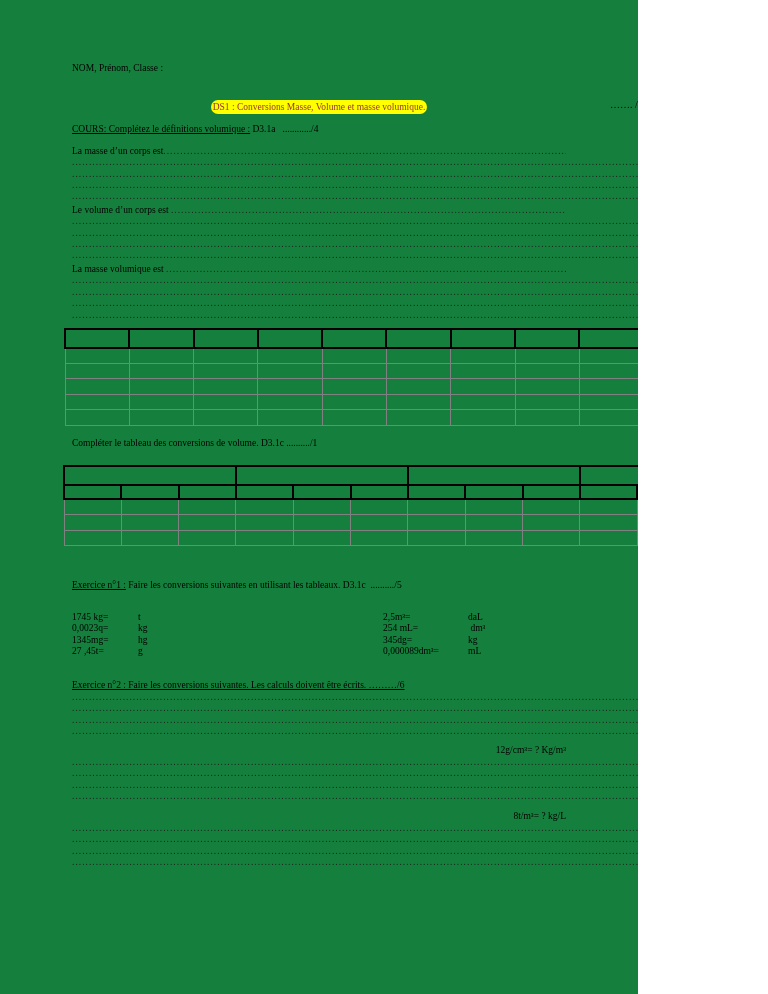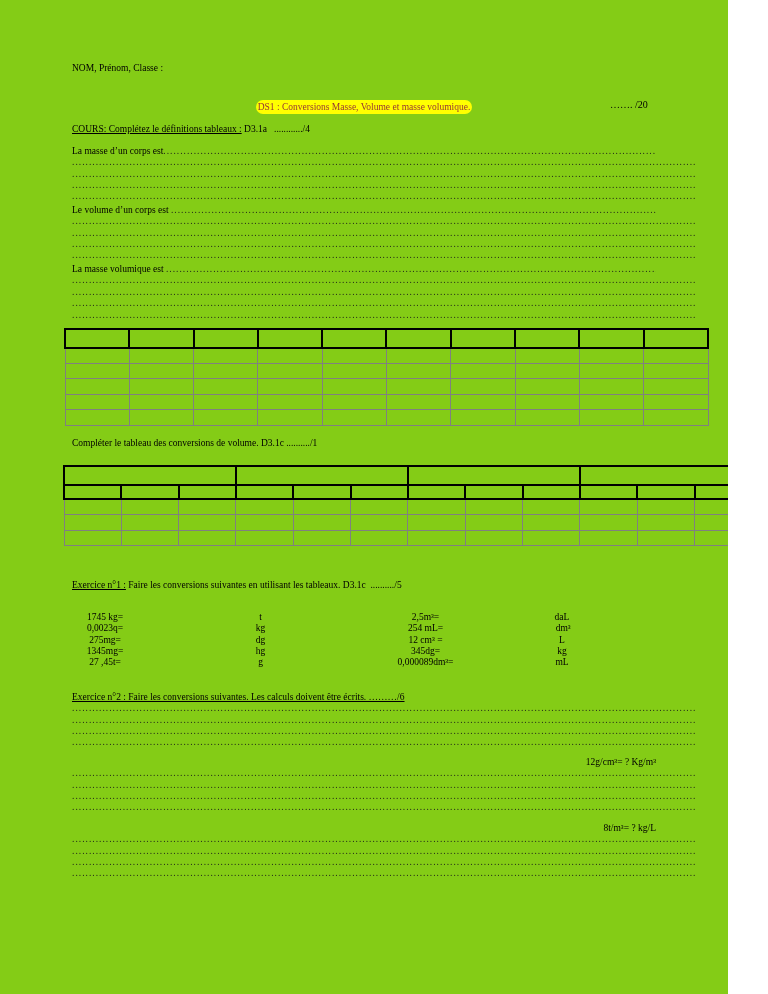--- a/index.html
+++ b/index.html
@@ -2,21 +2,21 @@
 <html><head>
 <meta charset="utf-8">
 <style>
   * { box-sizing: border-box; margin: 0; padding: 0; }
   html, body { background: #ffffff; }
   body {
     width: 768px; height: 994px;
     font-family: "Liberation Serif", "DejaVu Serif", serif;
     color: #000;
   }
-  .page { position: relative; width: 728px; height: 994px; padding: 0 72px; overflow: hidden; background: #84cc16; }
+  .page { position: relative; width: 638px; height: 994px; padding: 0 72px; overflow: hidden; background: #15803d; }
   .txt { font-size: 9.5px; line-height: 11.4px; }
   .nowrap { white-space: pre; text-align: right; }
   .nom { margin-top: 63px; }
   .title-row { position: relative; margin-top: 22px; height: 16px; text-align: center; }
   .exam-title { display: inline-block; font-size: 9.5px; line-height: 12px; padding: 1px 2px; background: #ffff00; color: #963634; border-radius: 7px; }
   .score { position: absolute; left: 538px; top: 1px; font-size: 10px; line-height: 15px; white-space: pre; }
   .cours-line { margin-top: 12px; }
   .u-line { text-decoration: underline; }
   .defs { margin-top: 10px; }
   .def-block { margin-bottom: 2px; }
@@ -27,21 +27,21 @@
   .caption-mass { margin-top: 8px; }
   .caption-volume { margin-top: 12px; }
   table { border-collapse: collapse; table-layout: fixed; empty-cells: show; }
   td { border: 1px solid #808080; height: 15.5px; padding: 0; }
   td.hd { border: 2.5px solid #000; height: 19px; }
   td.sub { height: 14px; }
   .mass-table { width: 645px; margin-left: -8px; margin-top: 7px; }
   .volume-table { width: 690px; margin-left: -9px; margin-top: 16px; }
   .ex1-title { margin-top: 34px; }
   .ex1-rows { margin-top: 20px; }
-  .ex1-row { display: flex; text-align: center; }
+  .ex1-row { display: flex; }
   .ex1-v1 { width: 66px; white-space: pre; }
   .ex1-u1 { width: 245px; white-space: pre; }
   .ex1-v2 { width: 85px; white-space: pre; }
   .ex1-u2 { flex: 1; white-space: pre; }
   .ex2-title { margin-top: 23px; }
   .prob-label-0 { margin-top: 12px; }
   .prob-label-1 { margin-top: 8px; }
   .prob-label-2 { margin-top: 9px; }
 </style>
 </head>
@@ -49,21 +49,21 @@
 
 <div class="page">
 
   <div class="txt nom">NOM, Prénom, Classe :</div>
 
   <div class="title-row">
     <span class="exam-title" style="background-color: rgb(255, 255, 0); color: rgb(150, 54, 52);">DS1 : Conversions Masse, Volume et masse volumique.</span>
     <span class="score">……. /20</span>
   </div>
 
-  <div class="txt cours-line"><span class="u-line">COURS: Complétez le définitions tableaux :</span><span class="nowrap"> D3.1a   ............/4</span></div>
+  <div class="txt cours-line"><span class="u-line">COURS: Complétez le définitions volumique :</span><span class="nowrap"> D3.1a   ............/4</span></div>
 
   <div class="defs">
     <div class="def-block">
       <div class="txt flexline">
         <span class="nowrap">La masse d’un corps est</span>
         <span class="dots fill">........................................................................................................................................................................................................................................................................................................................................................................</span>
       </div>
       <div class="txt dotline">........................................................................................................................................................................................................................................................................................................................................................................</div>
       <div class="txt dotline">........................................................................................................................................................................................................................................................................................................................................................................</div>
       <div class="txt dotline">........................................................................................................................................................................................................................................................................................................................................................................</div>
@@ -245,26 +245,20 @@
       <span class="ex1-v2">2,5m³=</span>
       <span class="ex1-u2">daL</span>
     </div>
     <div class="txt ex1-row">
       <span class="ex1-v1">0,0023q=</span>
       <span class="ex1-u1">kg</span>
       <span class="ex1-v2">254 mL=</span>
       <span class="ex1-u2"> dm³</span>
     </div>
     <div class="txt ex1-row">
-      <span class="ex1-v1">275mg=</span>
-      <span class="ex1-u1">dg</span>
-      <span class="ex1-v2">12 cm³ =</span>
-      <span class="ex1-u2">L</span>
-    </div>
-    <div class="txt ex1-row">
       <span class="ex1-v1">1345mg=</span>
       <span class="ex1-u1">hg</span>
       <span class="ex1-v2">345dg=</span>
       <span class="ex1-u2">kg</span>
     </div>
     <div class="txt ex1-row">
       <span class="ex1-v1">27 ,45t=</span>
       <span class="ex1-u1">g</span>
       <span class="ex1-v2">0,000089dm³=</span>
       <span class="ex1-u2">mL</span>

